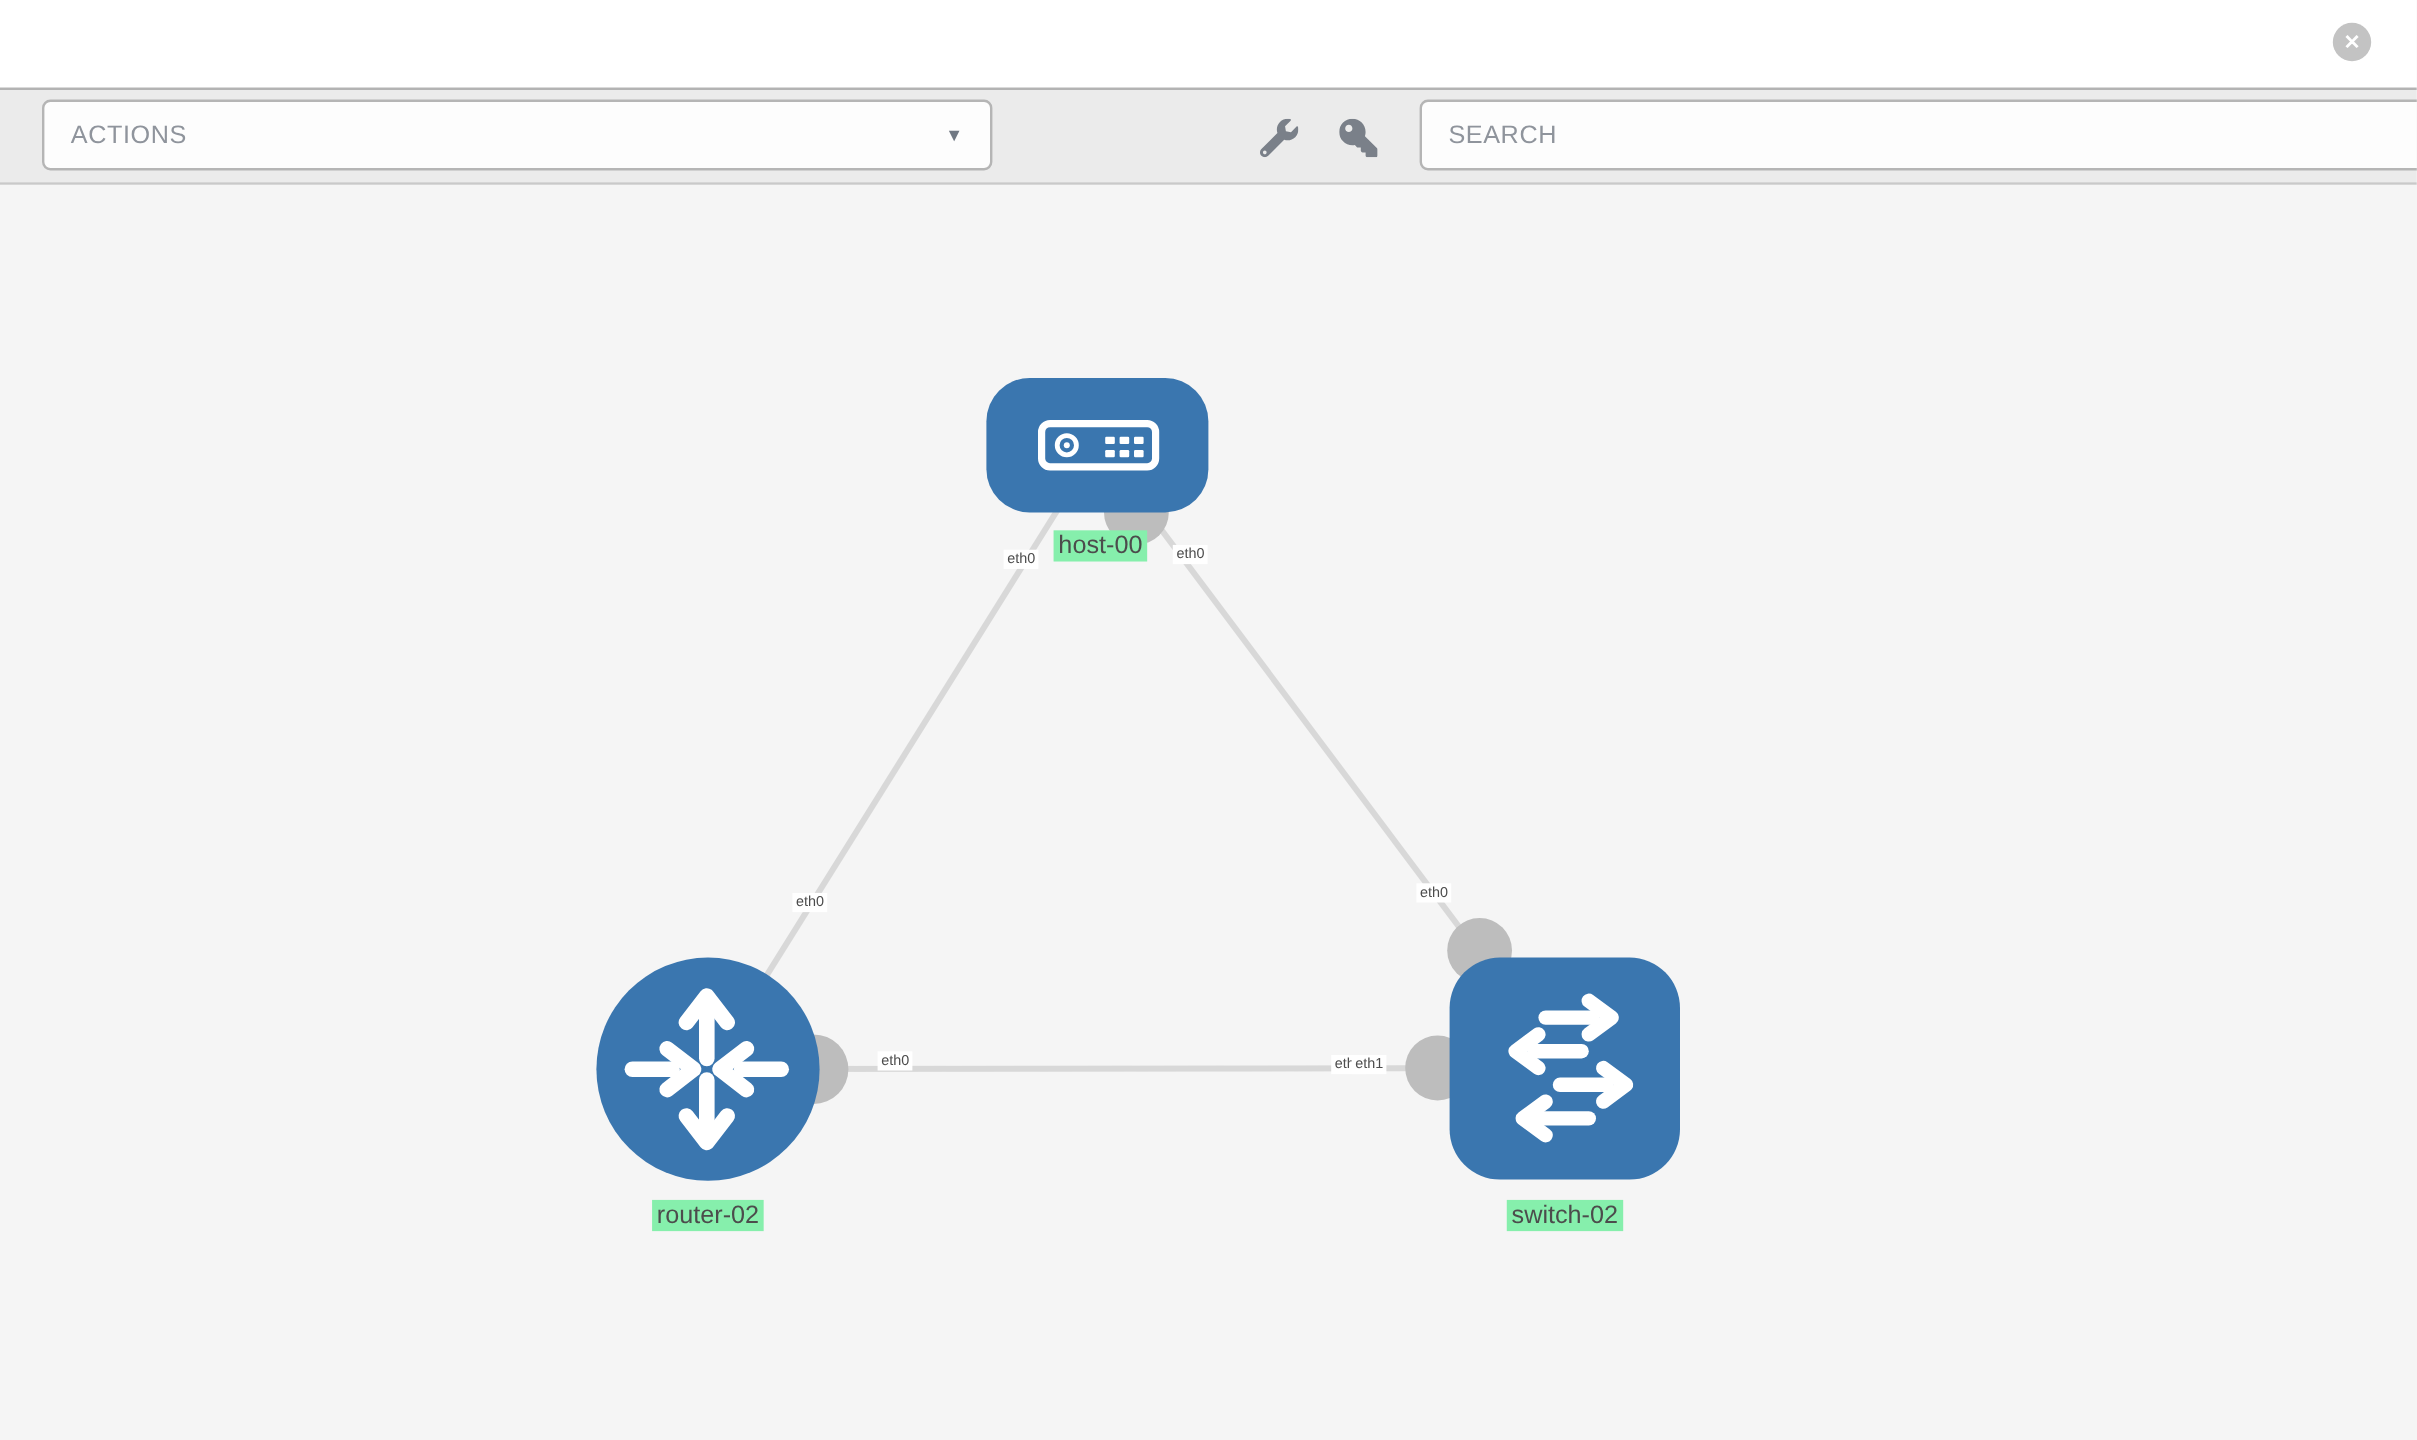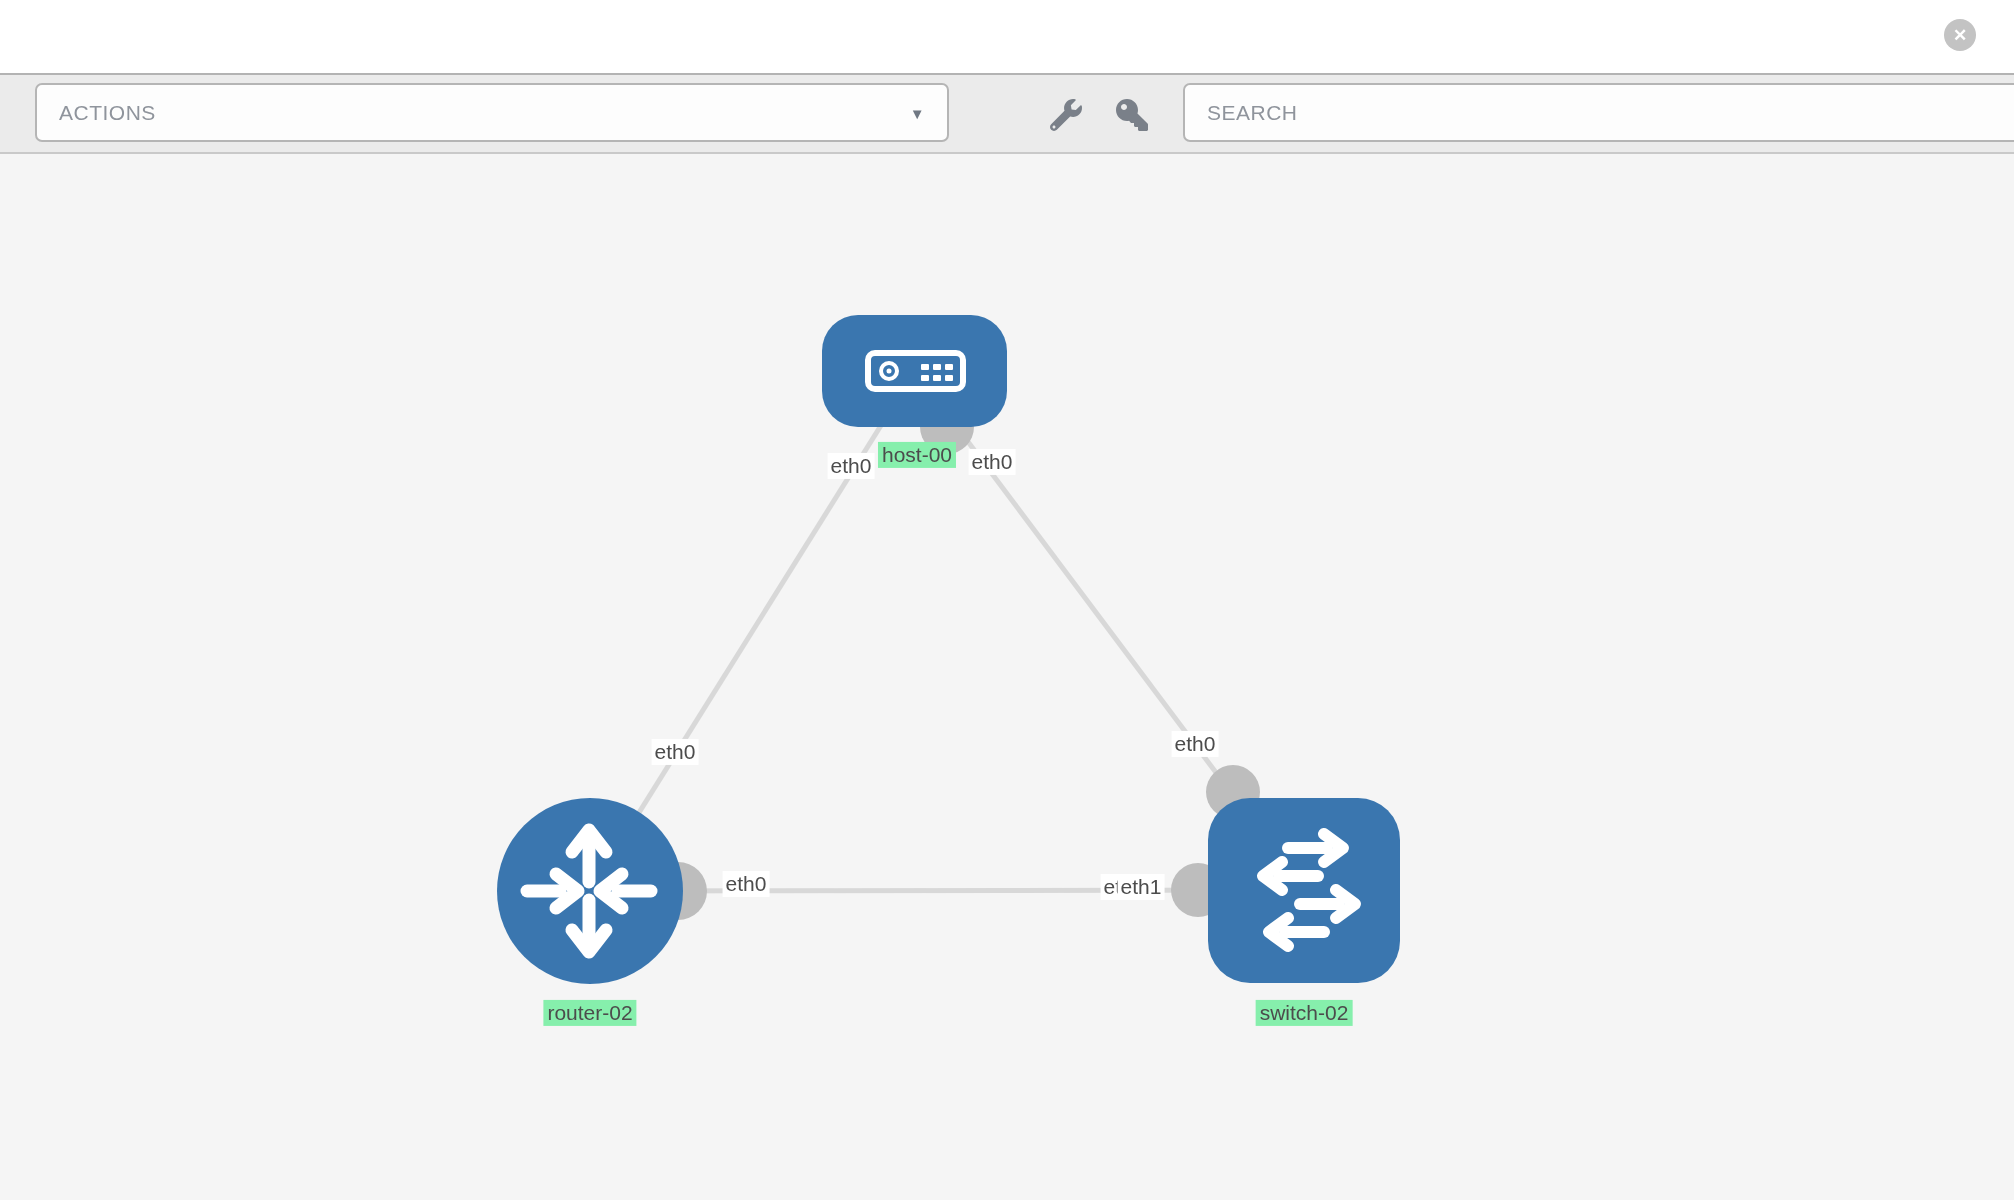--- a/index.html
+++ b/index.html
@@ -23,35 +23,35 @@
     position:absolute;top:73px;left:0;width:2014px;height:81px;background:#ebebeb;
     border-top:2px solid #b3b3b3;border-bottom:2px solid #c9c9c9;box-sizing:border-box;
   }
   .dropdown{
     position:absolute;top:8px;height:59px;box-sizing:border-box;
     background:#fdfdfd;border:2px solid #b5b5b5;border-radius:7px;
     display:flex;align-items:center;padding:0 22px;
     color:#8f949c;font-size:21px;letter-spacing:.5px;cursor:pointer;
   }
   .dropdown .chev{position:absolute;right:22px;top:50%;transform:translateY(-50%);color:#707883;font-size:15px;}
-  .dd-actions{left:35px;width:914px;}
+  .dd-actions{left:35px;width:792px;}
   .dd-search{left:1183px;width:945px;}
   .tool-icon{position:absolute;top:24px;width:32px;height:32px;cursor:pointer;}
   .tool-icon.wrench{left:1050px;}
   .tool-icon.key{left:1116px;}
   
   .canvas{position:absolute;top:154px;left:0;width:2014px;height:1046px;background:#f5f5f5;}
   .canvas svg.topo{position:absolute;top:0;left:0;}
   .nlabel{
     position:absolute;transform:translate(-50%,-50%);background:#86efac;
     color:#4c4c4c;font-size:21px;padding:1px 4px;white-space:nowrap;line-height:1.15;
   }
   .ilabel{
     position:absolute;transform:translate(-50%,-50%);background:#ffffff;
-    color:#4c4c4c;font-size:21px;padding:1px 3px;white-space:nowrap;line-height:1.15;
+    color:#4c4c4c;font-size:12px;padding:1px 3px;white-space:nowrap;line-height:1.15;
   }
   .ilabel.over{z-index:3;}
   
   .zoom-panel{
     position:absolute;right:0;bottom:0;width:389px;height:117px;box-sizing:border-box;
     background:#ffffff;border:2px solid #c9c9c9;border-right:none;border-bottom:none;
     border-top-left-radius:6px;
   }
   .zoom-value{position:absolute;top:9px;left:0;width:100%;text-align:center;font-size:19px;color:#151515;}
   .zoom-minus,.zoom-plus{

